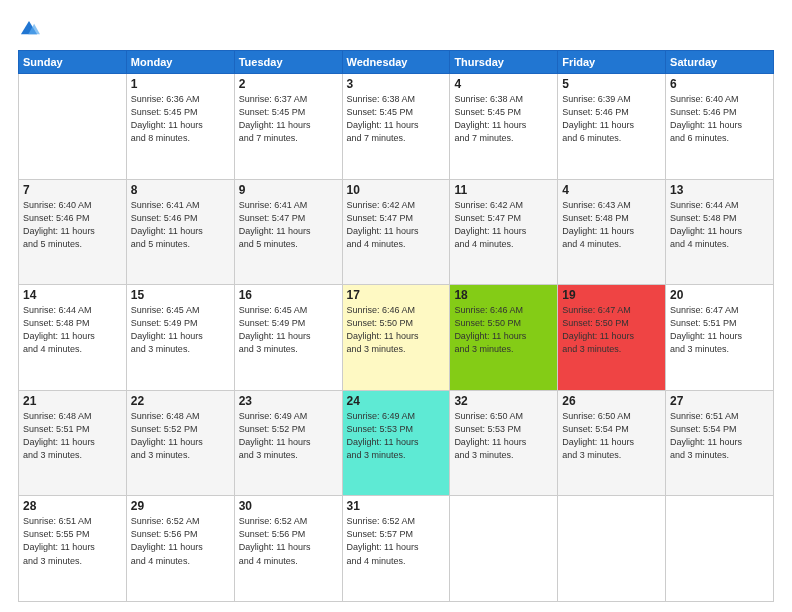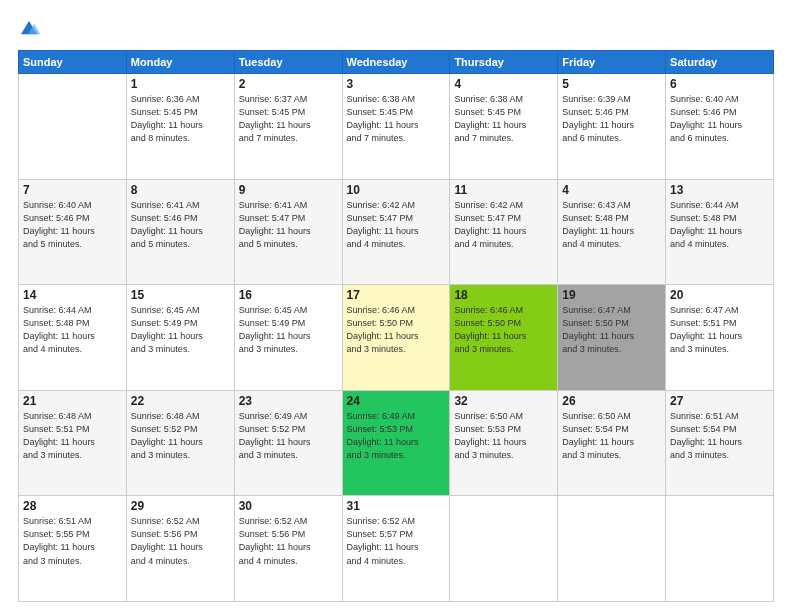--- a/index.html
+++ b/index.html
@@ -256,21 +256,21 @@
 Daylight: 11 hours
 and 3 minutes.</div>
           </td>
           <td style="background: #84cc16;">
             <span class="day-num">18</span>
             <div class="cell-info" style="white-space: pre-line;">Sunrise: 6:46 AM
 Sunset: 5:50 PM
 Daylight: 11 hours
 and 3 minutes.</div>
           </td>
-          <td style="background: #a3a3a3;">
+          <td style="background: #ef4444;">
             <span class="day-num">19</span>
             <div class="cell-info" style="white-space: pre-line;">Sunrise: 6:47 AM
 Sunset: 5:50 PM
 Daylight: 11 hours
 and 3 minutes.</div>
           </td>
           <td style="background: rgb(255, 255, 255);">
             <span class="day-num">20</span>
             <div class="cell-info" style="white-space: pre-line;">Sunrise: 6:47 AM
 Sunset: 5:51 PM
@@ -293,21 +293,21 @@
 Daylight: 11 hours
 and 3 minutes.</div>
           </td>
           <td style="background: rgb(245, 245, 245); margin-top: 10px;">
             <span class="day-num">23</span>
             <div class="cell-info" style="white-space: pre-line;">Sunrise: 6:49 AM
 Sunset: 5:52 PM
 Daylight: 11 hours
 and 3 minutes.</div>
           </td>
-          <td style="background: #22c55e;">
+          <td style="background: #5eead4;">
             <span class="day-num">24</span>
             <div class="cell-info" style="white-space: pre-line;">Sunrise: 6:49 AM
 Sunset: 5:53 PM
 Daylight: 11 hours
 and 3 minutes.</div>
           </td>
           <td style="background: rgb(245, 245, 245);">
             <span class="day-num">32</span>
             <div class="cell-info" style="white-space: pre-line;">Sunrise: 6:50 AM
 Sunset: 5:53 PM

